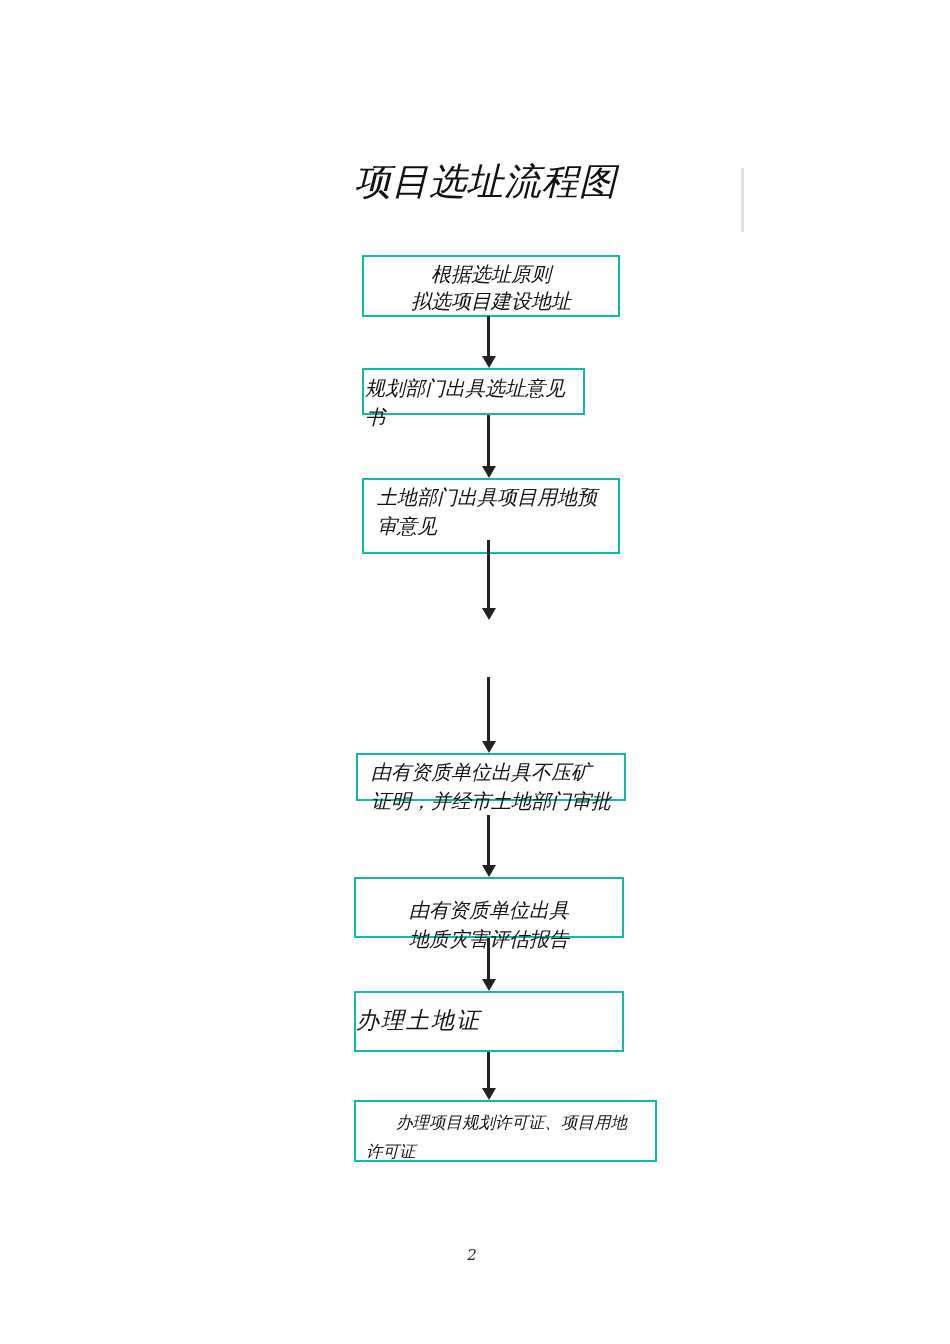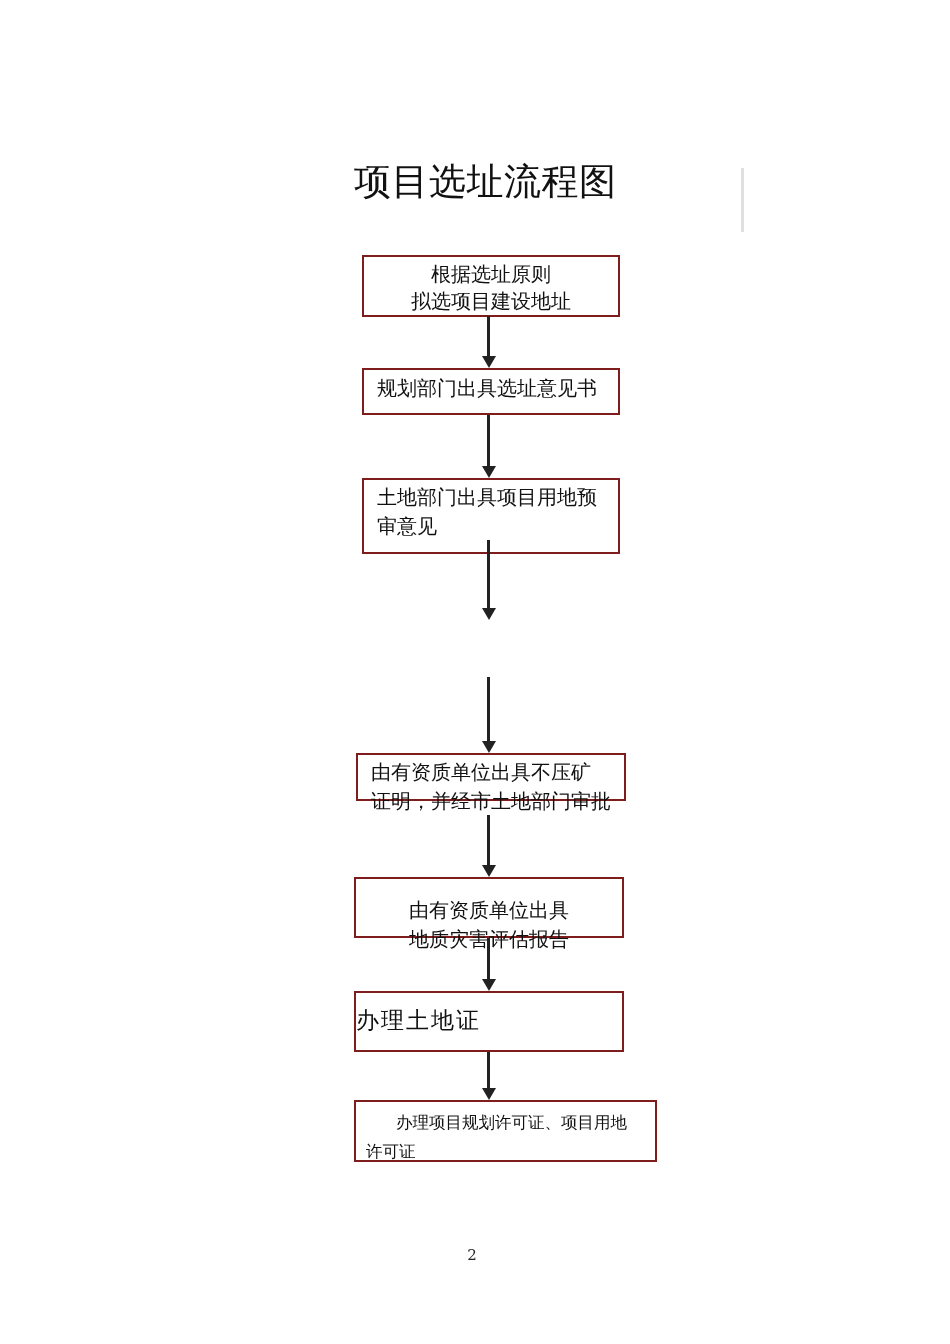--- a/index.html
+++ b/index.html
@@ -8,20 +8,21 @@
     background: #ffffff;
   }
   .page {
     position: relative;
     width: 950px;
     height: 1344px;
     background: #ffffff;
     font-family: "DejaVu Serif", "Liberation Serif", serif;
     color: #111111;
     overflow: hidden;
+    font-style: italic;
   }
   .title {
     position: absolute;
     left: 354px;
     top: 162px;
     margin: 0;
     font-size: 37px;
     font-weight: 400;
     line-height: 1.08;
     letter-spacing: 0.5px;
@@ -31,29 +32,29 @@
     position: absolute;
     left: 741px;
     top: 168px;
     width: 3px;
     height: 64px;
     background: #e0e0e0;
   }
   .flow-box {
     position: absolute;
     box-sizing: border-box;
-    border: 2px solid #7f1d1d;
+    border: 2px solid #14b8a6;
     background: #ffffff;
     font-size: 20px;
     line-height: 29px;
     white-space: pre-line;
     color: #111111;
   }
   .step-1 { left: 362px; top: 255px; width: 258px; height: 62px; text-align: center; padding-top: 4px;  line-height: 27px; }
-  .step-2 { left: 362px; top: 368px; width: 258px; height: 47px; padding: 4px 13px 0; }
+  .step-2 { left: 362px; top: 368px; width: 223px; height: 47px; padding: 4px 1px 0; }
   .step-3 { left: 362px; top: 478px; width: 258px; height: 76px; padding: 3px 13px 0; }
   .step-4 { left: 362px; top: 620px; width: 258px; height: 57px; padding: 2px 13px 0; }
   .step-5 { left: 356px; top: 753px; width: 270px; height: 48px; padding: 3px 13px 0; }
   .step-6 { left: 354px; top: 877px; width: 270px; height: 61px; text-align: center; padding-top: 17px; }
   .step-7 { left: 354px; top: 991px; width: 270px; height: 61px; text-align: left; font-size: 23px; padding-top: 13px; letter-spacing: 2px; }
   .step-8 { left: 354px; top: 1100px; width: 303px; height: 62px; font-size: 16.5px; line-height: 29px; padding: 6px 10px 0; text-indent: 30px; }
   .arrow {
     position: absolute;
     left: 481px;
     width: 15px;

